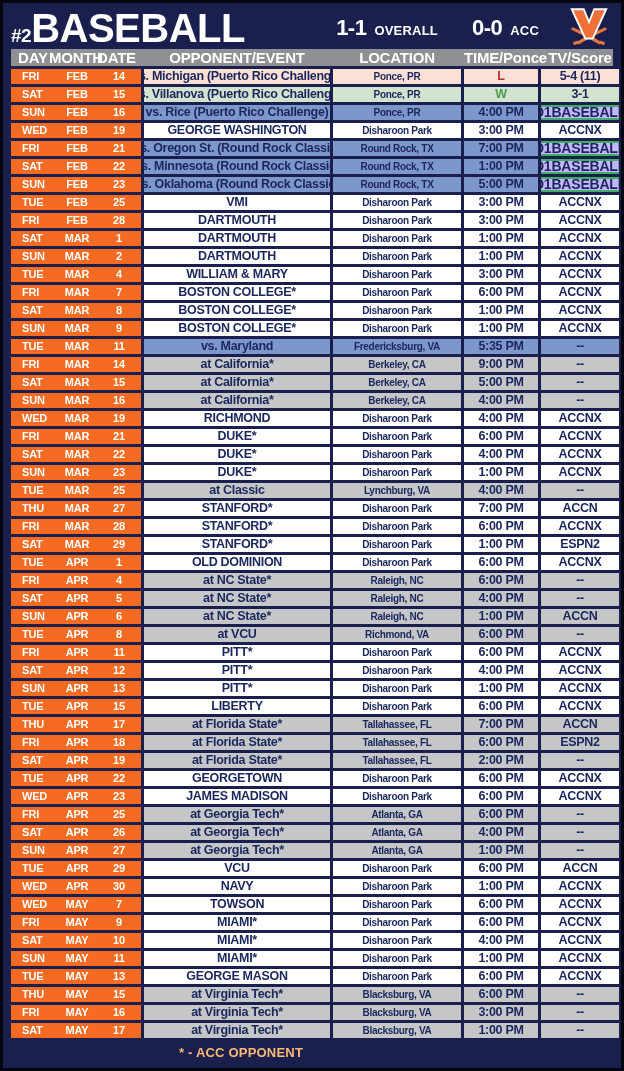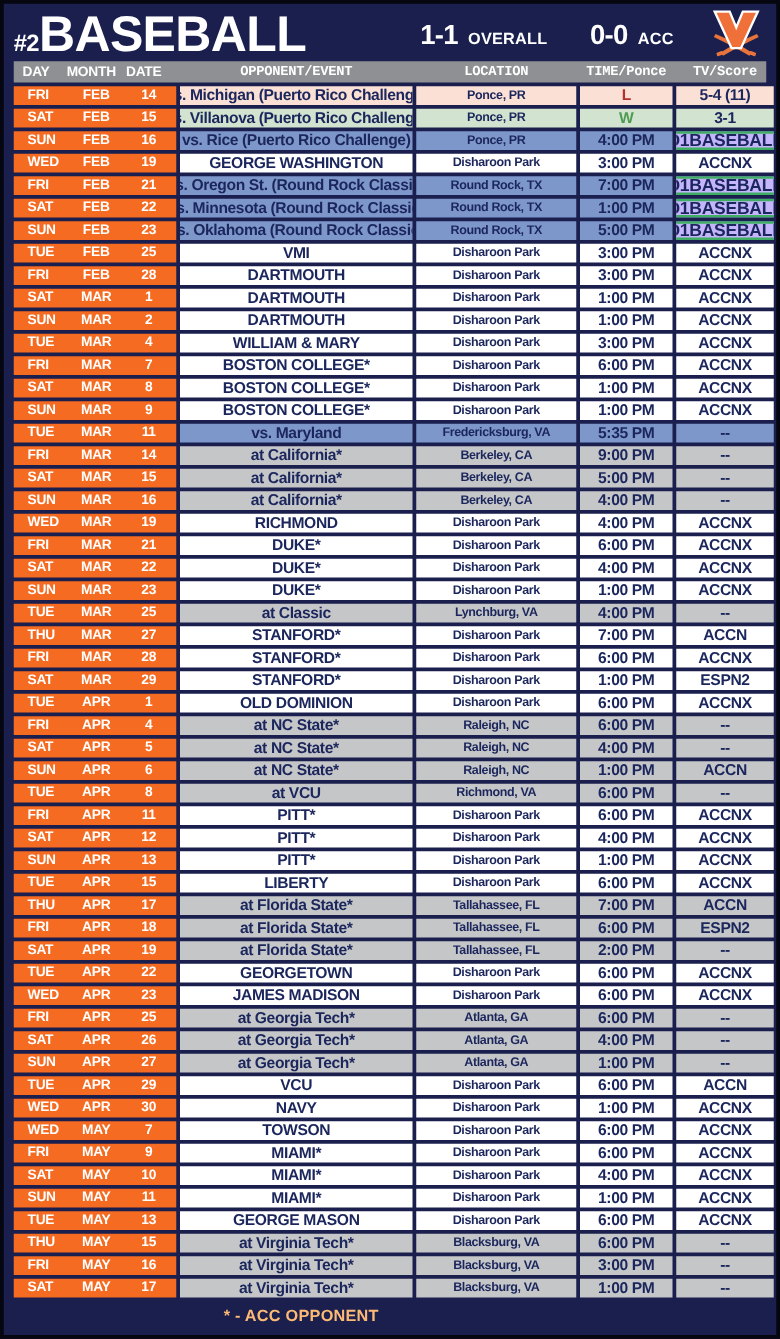--- a/index.html
+++ b/index.html
@@ -14,27 +14,27 @@
   .rank { font-size:19px; letter-spacing:-0.5px; }
   .sport { font-size:40px; letter-spacing:-0.5px; }
   .records { display:flex; align-items:center; margin-left:auto; gap:34px; margin-right:26px; }
   .record { display:flex; align-items:baseline; gap:8px; }
   .record .num { font-size:22px; letter-spacing:-0.5px; }
   .record .lbl { font-size:13px; letter-spacing:0.2px; }
   .logo { width:48px; height:42px; flex:0 0 auto; }
   
   .grid-row { display:grid; grid-template-columns:130px 186px 128px 74px 78px; column-gap:3px; }
   .thead {
-    height:17px; background:#8f9093; color:#fff; font-size:11px;
+    height:17px; background:#8f9093; color:#fff; font-size:15px;
     align-items:center; margin-bottom:3px; letter-spacing:-0.2px;
   }
   .thead .day-cols { display:grid; grid-template-columns:38px 48px 36px; align-items:center; }
   .thead .day-cols span:first-child { padding-left:7px; text-align:left; }
   .thead .day-cols span { text-align:center; }
-  .thead .col { text-align:center;font-family:Liberation Mono, monospace; }
+  .thead .col { text-align:center; }
   .tbody { }
   .row { height:15px; margin-bottom:3px; color:#1b265c; }
   .cell { display:flex; align-items:center; justify-content:center; font-size:12.5px; letter-spacing:-0.3px; line-height:15px; white-space:nowrap; overflow:hidden; }
   .day-block { display:grid; grid-template-columns:38px 48px 36px; background:#f46b21; color:#fff; font-size:11px; align-items:center; letter-spacing:-0.2px; }
   .day-block .d { padding-left:7px; text-align:left; }
   .day-block .m, .day-block .dt { text-align:center; }
   .cell.location { font-size:10px; }
   .cell.time, .cell.tv { font-size:12.5px; }
   
   .row.home  .cell { background:#ffffff; }

